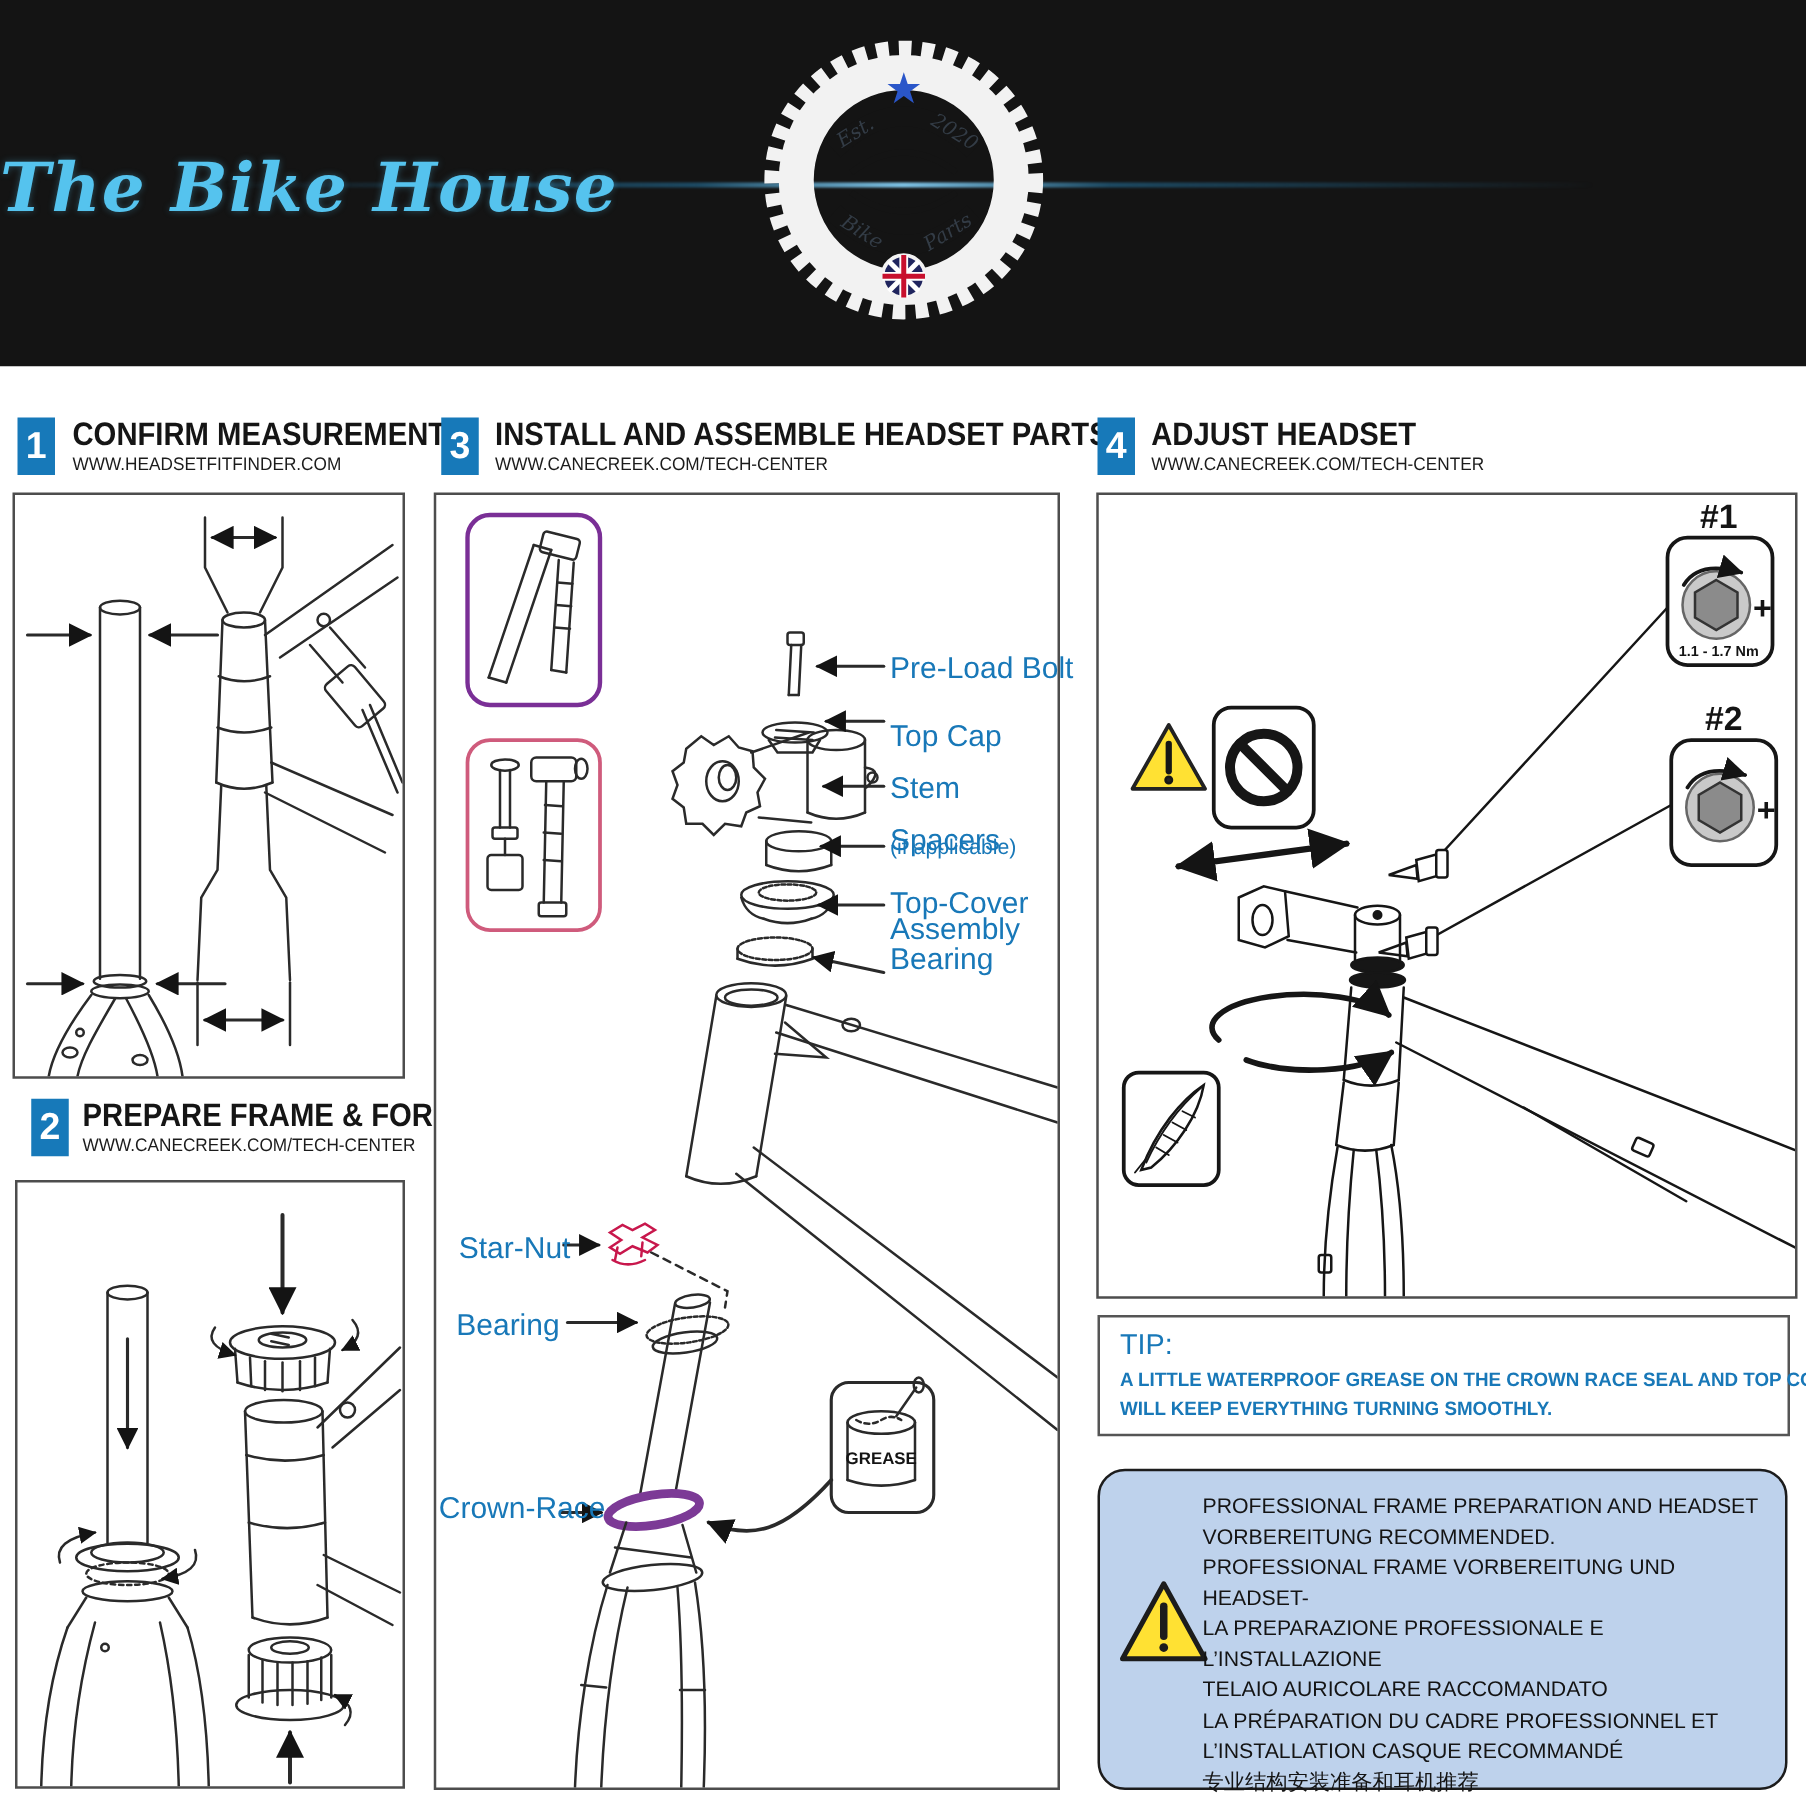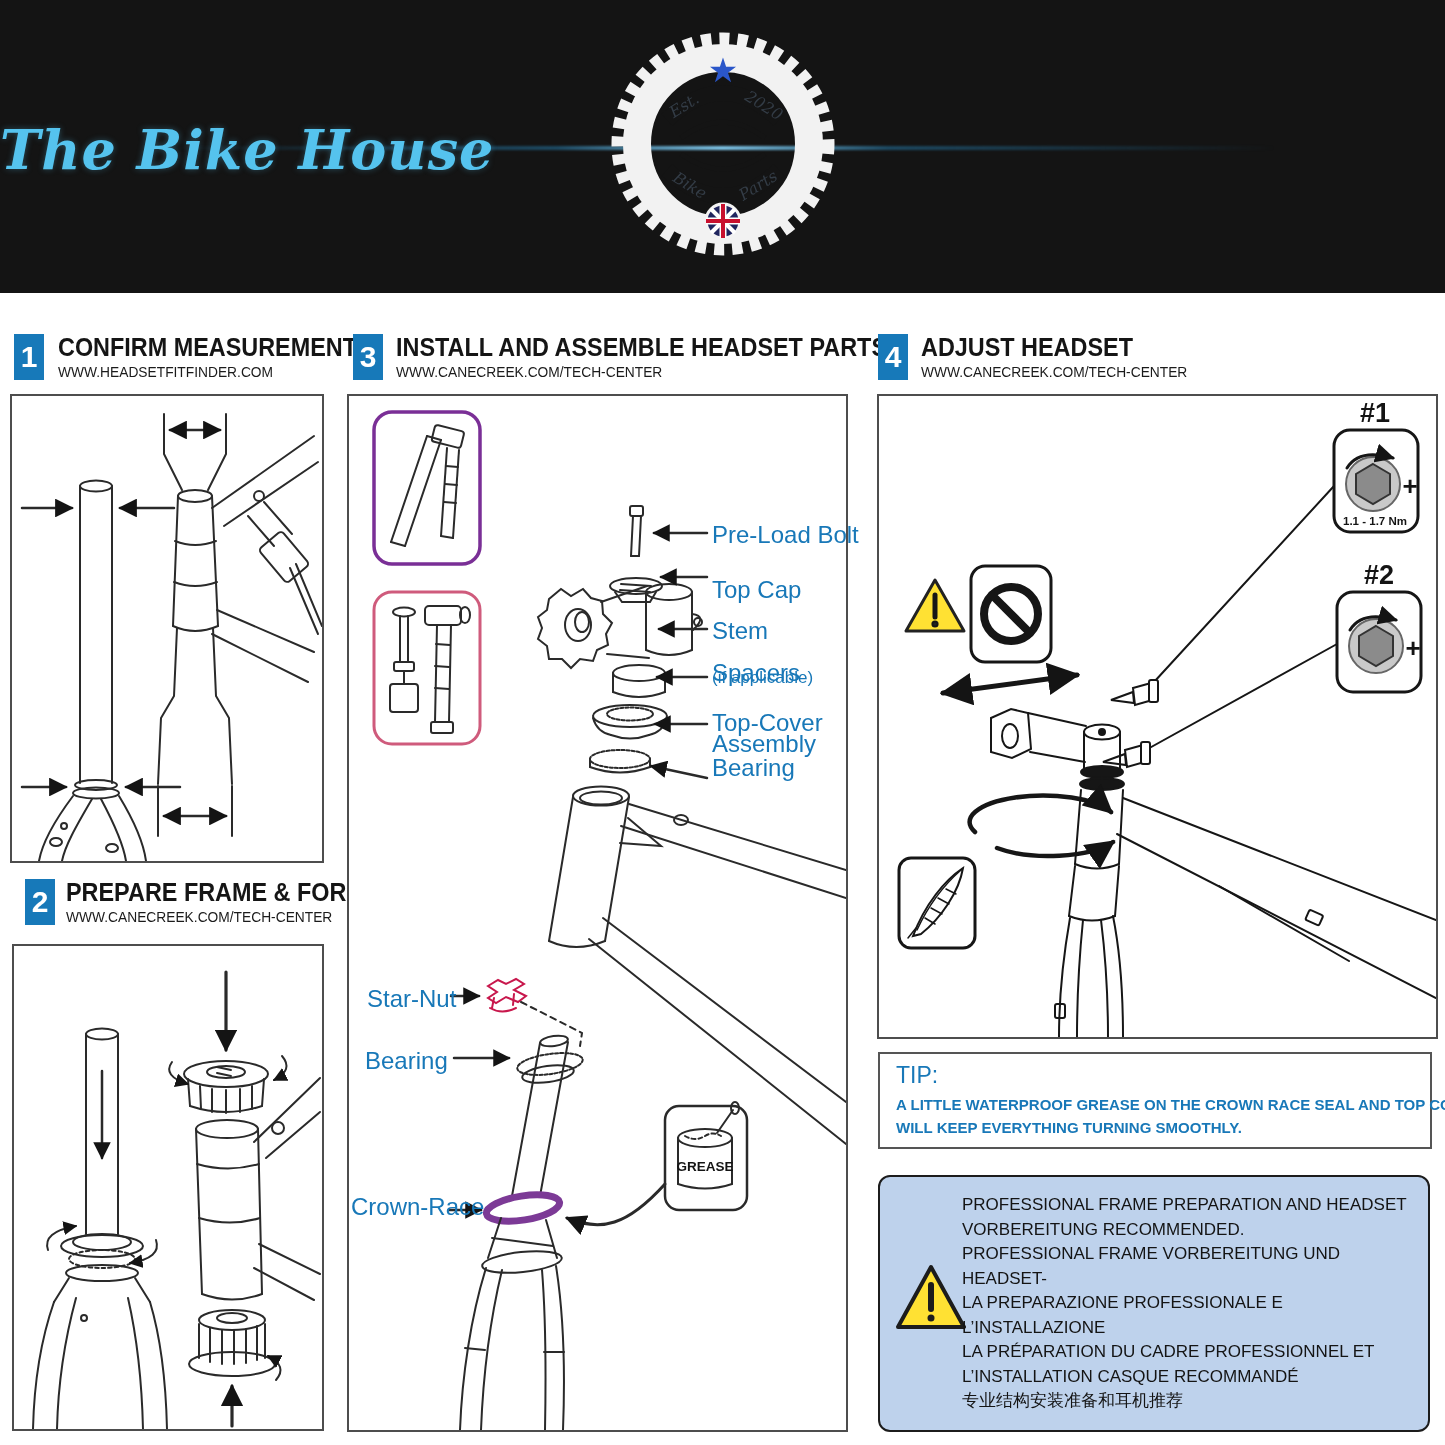--- a/index.html
+++ b/index.html
@@ -36,21 +36,21 @@
 
   
   .tipbox{position:absolute;left:878px;top:1052px;width:550px;height:93px;
           background:#fff;border:2px solid #555;}
   .tip-head{position:absolute;left:16px;top:8px;color:#1878b8;font-size:23px;font-weight:normal;}
   .tip-line{position:absolute;left:16px;color:#1878b8;font-size:15.5px;font-weight:bold;
             white-space:nowrap;transform:scaleX(.97);transform-origin:left;}
 
   
   .notice{position:absolute;left:878px;top:1175px;width:548px;height:253px;
-          background:#bed2ec;border:2.5px solid #1c1c1c;border-radius:12px;}
+          background:#bed2ec;border:2.5px solid #1c1c1c;border-radius:22px;}
   .notice-tri{position:absolute;left:14px;top:86px;width:74px;height:70px;}
   .notice-text{position:absolute;left:82px;top:16px;width:450px;color:#141414;
                font-size:17px;line-height:24.5px;font-weight:normal;}
 </style>
 </head>
 <body>
 
 <div class="page">
 
   <div class="header">
@@ -539,19 +539,20 @@
     <svg class="notice-tri" viewBox="0 0 74 70">
       <path d="M37,4 L70,64 L4,64 z" fill="#ffe133" stroke="#1c1c1c" stroke-width="4" stroke-linejoin="round"></path>
       <line x1="37" y1="22" x2="37" y2="46" stroke="#1c1c1c" stroke-width="6" stroke-linecap="round"></line>
       <circle cx="37" cy="55" r="3.5" fill="#1c1c1c"></circle>
     </svg>
     <div class="notice-text">
       <div>PROFESSIONAL FRAME PREPARATION AND HEADSET</div>
       <div>VORBEREITUNG RECOMMENDED.</div>
       <div>PROFESSIONAL FRAME VORBEREITUNG UND HEADSET-</div>
       <div>LA PREPARAZIONE PROFESSIONALE E L’INSTALLAZIONE</div>
+      <div>TELAIO AURICOLARE RACCOMANDATO</div>
       <div>LA PRÉPARATION DU CADRE PROFESSIONNEL ET</div>
       <div>L’INSTALLATION CASQUE RECOMMANDÉ</div>
       <div>专业结构安装准备和耳机推荐</div>
     </div>
   </div>
 
 </div>
 
 </body></html>

